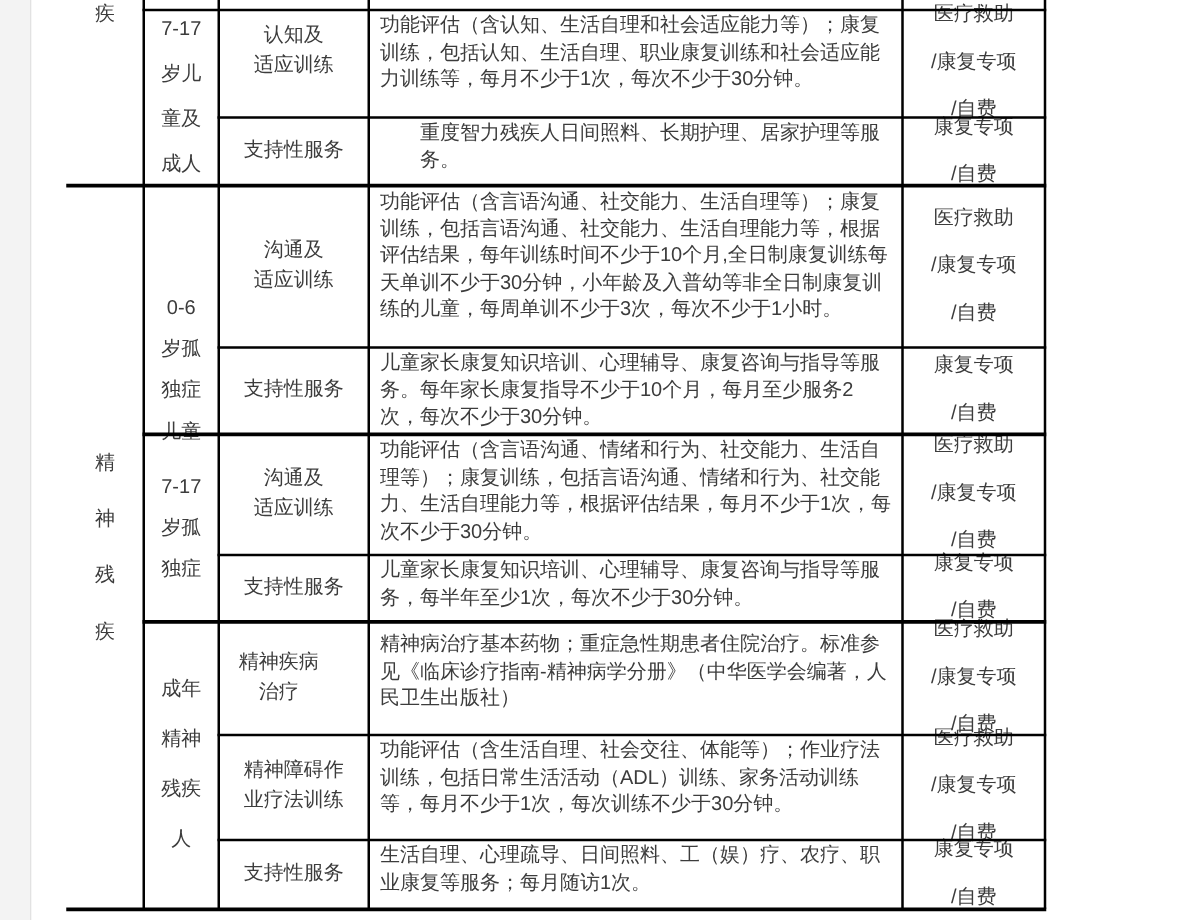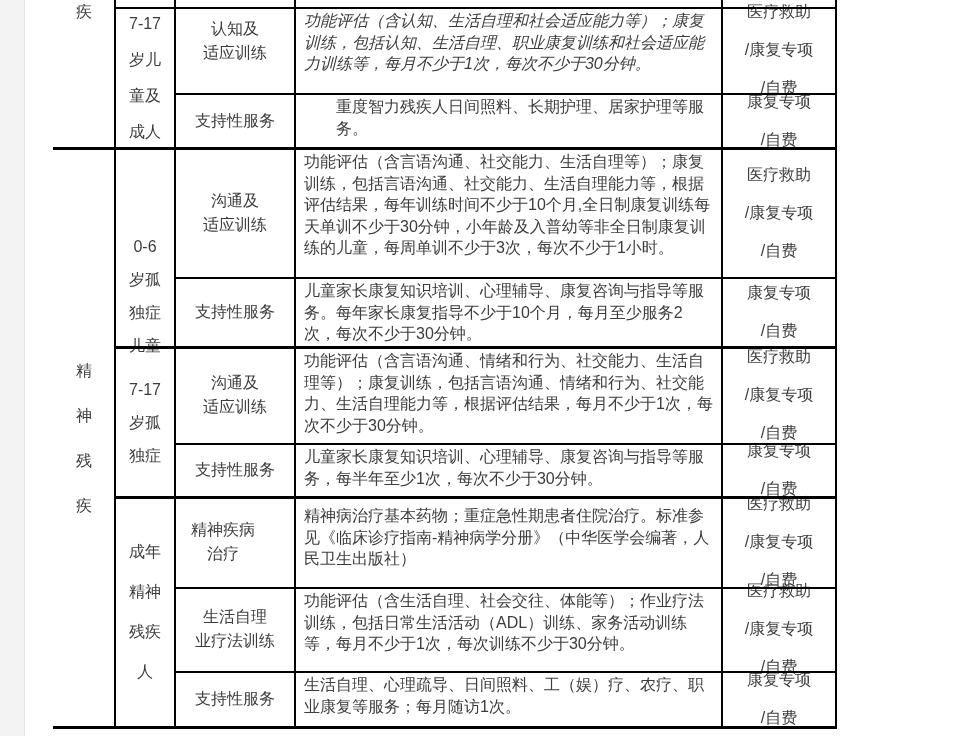--- a/index.html
+++ b/index.html
@@ -57,25 +57,25 @@
 适应训练</div>
   <div class="cell svc" style="left:175px;top:93px;width:120px;height:55px;">支持性服务</div>
   <div class="cell svc" style="left:175px;top:148px;width:120px;height:129px;">沟通及
 适应训练</div>
   <div class="cell svc" style="left:175px;top:277px;width:120px;height:70px;">支持性服务</div>
   <div class="cell svc" style="left:175px;top:347px;width:120px;height:96px;">沟通及
 适应训练</div>
   <div class="cell svc" style="left:175px;top:443px;width:120px;height:54px;">支持性服务</div>
   <div class="cell svc" style="left:175px;top:497px;width:96px;height:90px;">精神疾病
 治疗</div>
-  <div class="cell svc" style="left:175px;top:587px;width:120px;height:84px;">生活自理
+  <div class="cell svc" style="left:175px;top:587px;width:120px;height:84px;">精神障碍作
 业疗法训练</div>
   <div class="cell svc" style="left:175px;top:671px;width:120px;height:56px;">支持性服务</div>
 
-  <div class="cell content-cell" style="left:295px;top:7px;width:427px;height:86px;font-style:italic;">功能评估（含认知、生活自理和社会适应能力等）；康复训练，包括认知、生活自理、职业康复训练和社会适应能力训练等，每月不少于1次，每次不少于30分钟。</div>
+  <div class="cell content-cell" style="left:295px;top:7px;width:427px;height:86px;">功能评估（含认知、生活自理和社会适应能力等）；康复训练，包括认知、生活自理、职业康复训练和社会适应能力训练等，每月不少于1次，每次不少于30分钟。</div>
   <div class="cell content-cell" style="left:295px;top:93px;width:427px;height:55px;padding-left:41px;">重度智力残疾人日间照料、长期护理、居家护理等服务。</div>
   <div class="cell content-cell" style="left:295px;top:148px;width:427px;height:129px;">功能评估（含言语沟通、社交能力、生活自理等）；康复训练，包括言语沟通、社交能力、生活自理能力等，根据评估结果，每年训练时间不少于10个月,全日制康复训练每天单训不少于30分钟，小年龄及入普幼等非全日制康复训练的儿童，每周单训不少于3次，每次不少于1小时。</div>
   <div class="cell content-cell" style="left:295px;top:277px;width:427px;height:70px;">儿童家长康复知识培训、心理辅导、康复咨询与指导等服务。每年家长康复指导不少于10个月，每月至少服务2次，每次不少于30分钟。</div>
   <div class="cell content-cell" style="left:295px;top:347px;width:427px;height:96px;">功能评估（含言语沟通、情绪和行为、社交能力、生活自理等）；康复训练，包括言语沟通、情绪和行为、社交能力、生活自理能力等，根据评估结果，每月不少于1次，每次不少于30分钟。</div>
   <div class="cell content-cell" style="left:295px;top:443px;width:427px;height:54px;">儿童家长康复知识培训、心理辅导、康复咨询与指导等服务，每半年至少1次，每次不少于30分钟。</div>
   <div class="cell content-cell" style="left:295px;top:497px;width:427px;height:90px;padding-top:8px;">精神病治疗基本药物；重症急性期患者住院治疗。标准参见《临床诊疗指南-精神病学分册》（中华医学会编著，人民卫生出版社）</div>
   <div class="cell content-cell" style="left:295px;top:587px;width:427px;height:84px;">功能评估（含生活自理、社会交往、体能等）；作业疗法训练，包括日常生活活动（ADL）训练、家务活动训练等，每月不少于1次，每次训练不少于30分钟。</div>
   <div class="cell content-cell" style="left:295px;top:671px;width:427px;height:56px;">生活自理、心理疏导、日间照料、工（娱）疗、农疗、职业康复等服务；每月随访1次。</div>
 
   <div class="cell fund" style="left:722px;top:7px;width:114px;height:86px;">医疗救助

